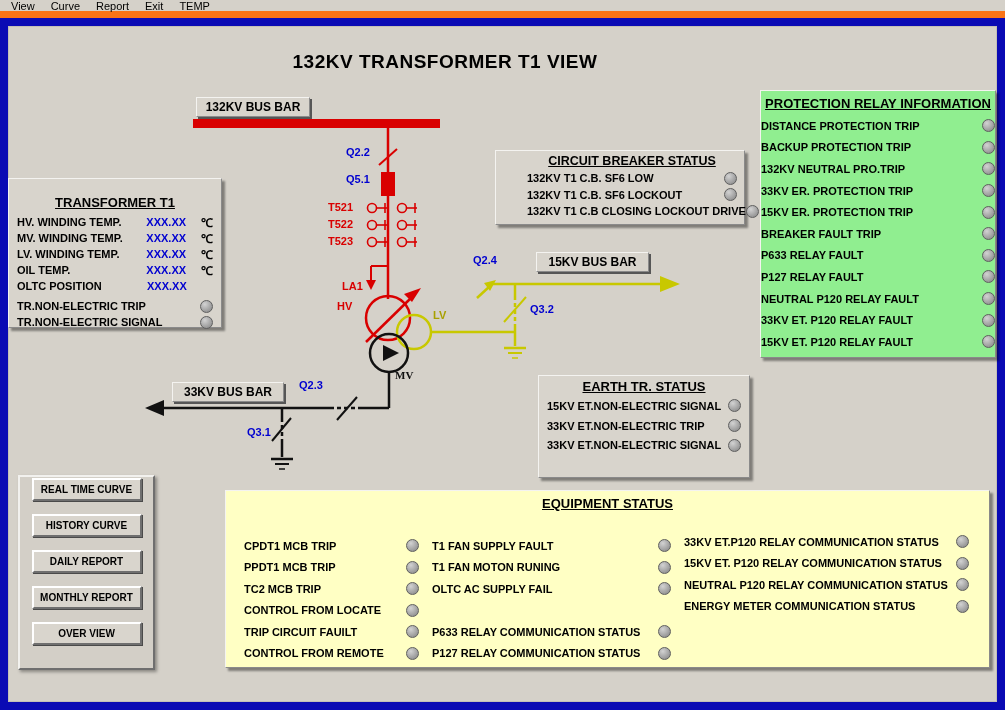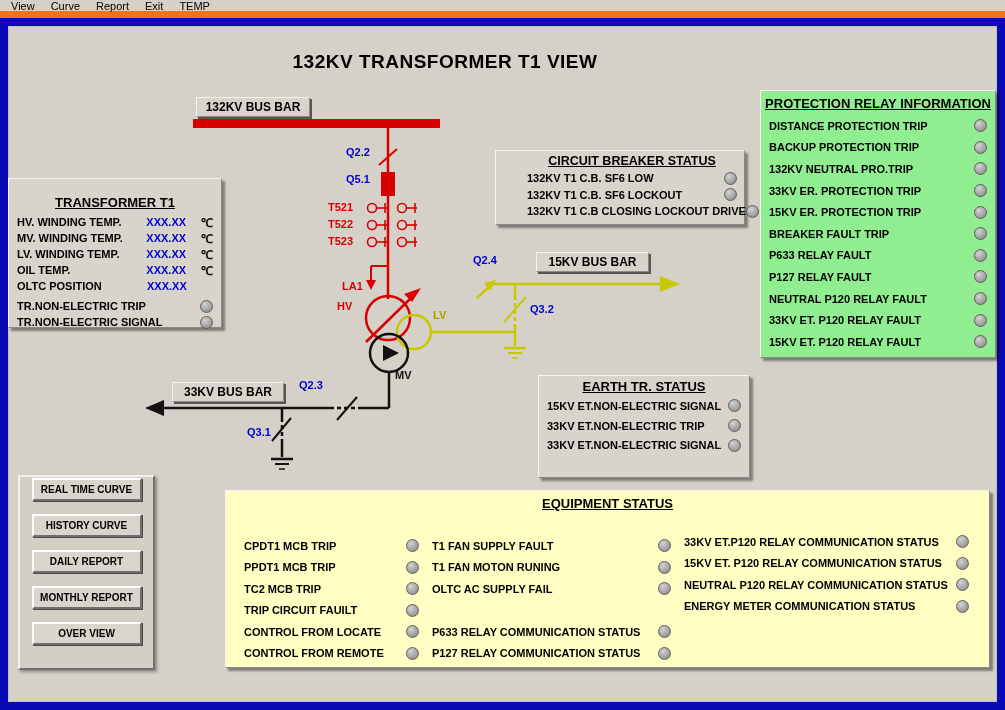--- a/index.html
+++ b/index.html
@@ -58,21 +58,21 @@
   
   #cb-panel { left:495px; top:150px; width:250px; height:75px;padding-left:24px; }
   #cb-panel .panel-title { margin-top:3px; font-size:12.5px; }
   #cb-panel .list { margin-top:2px; }
   #cb-panel .status-row { height:16.5px; }
 
   
   #protection-panel { left:760px; top:90px; width:236px; height:268px; background:#90ee90; }
   #protection-panel .panel-title { margin-top:5px; }
   #protection-panel .list { margin-top:4px; }
-  #protection-panel .status-row { height:21.6px; padding:0 8px; }
+  #protection-panel .status-row { height:21.6px; padding:0 0; }
 
   
   #earth-panel { left:538px; top:375px; width:212px; height:103px; }
   #earth-panel .panel-title { margin-top:3px; }
   #earth-panel .list { margin-top:2px; }
   #earth-panel .status-row { height:19.8px; padding:0 8px; }
 
   
   #equipment-panel { left:225px; top:490px; width:765px; height:178px; background:#ffffc4; }
   #equipment-panel .panel-title { margin-top:5px; font-size:13px; }
@@ -209,21 +209,21 @@
   <div class="bus-label" style="left:172px; top:382px; width:112px; height:20px; line-height:18px;">33KV BUS BAR</div>
 
   <div class="dlabel blue" style="left:346px; top:146px;">Q2.2</div>
   <div class="dlabel blue" style="left:346px; top:173px;">Q5.1</div>
   <div class="dlabel red" style="left:328px; top:201px;">T521</div>
   <div class="dlabel red" style="left:328px; top:218px;">T522</div>
   <div class="dlabel red" style="left:328px; top:235px;">T523</div>
   <div class="dlabel red" style="left:342px; top:280px;">LA1</div>
   <div class="dlabel red" style="left:337px; top:300px;">HV</div>
   <div class="dlabel olive" style="left:433px; top:309px;">LV</div>
-  <div class="dlabel black" style="left:395px; top:369px;">MV</div>
+  <div class="dlabel black" style="left:395px; top:369px;font-family:Liberation Serif, serif;">MV</div>
   <div class="dlabel blue" style="left:473px; top:254px;">Q2.4</div>
   <div class="dlabel blue" style="left:530px; top:303px;">Q3.2</div>
   <div class="dlabel blue" style="left:299px; top:379px;">Q2.3</div>
   <div class="dlabel blue" style="left:247px; top:426px;">Q3.1</div>
 
   <div class="panel" id="transformer-panel">
     <div class="panel-title">TRANSFORMER T1</div>
     <div class="meas-list">
 
         <div class="meas-row">
@@ -400,30 +400,30 @@
           <span class="s-label">PPDT1 MCB TRIP</span>
           <span class="led"></span>
         </div>
 
         <div class="status-row">
           <span class="s-label">TC2 MCB TRIP</span>
           <span class="led"></span>
         </div>
 
         <div class="status-row">
+          <span class="s-label">CONTROL FROM LOCATE</span>
+          <span class="led"></span>
+        </div>
+
+        <div class="status-row">
           <span class="s-label">TRIP CIRCUIT FAUILT</span>
           <span class="led"></span>
         </div>
 
         <div class="status-row">
-          <span class="s-label">CONTROL FROM LOCATE</span>
-          <span class="led"></span>
-        </div>
-
-        <div class="status-row">
           <span class="s-label">CONTROL FROM REMOTE</span>
           <span class="led"></span>
         </div>
       </div>
     <div class="eq-col" id="eq-col2">
 
         <div class="status-row">
           <span class="s-label">T1 FAN SUPPLY FAULT</span>
           <span class="led"></span>
         </div>

